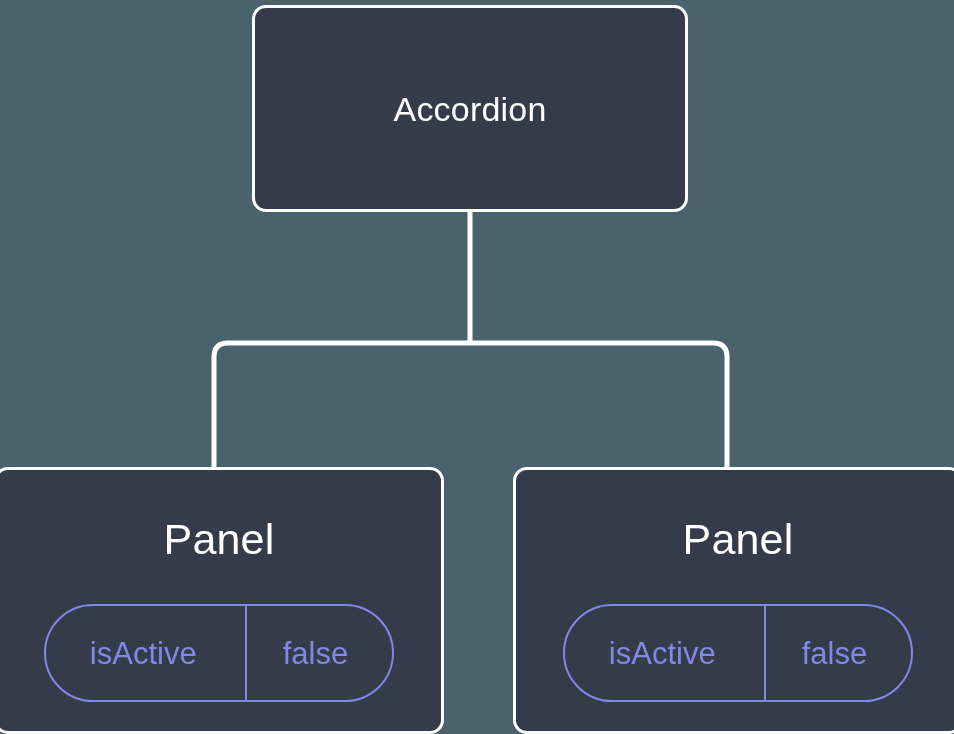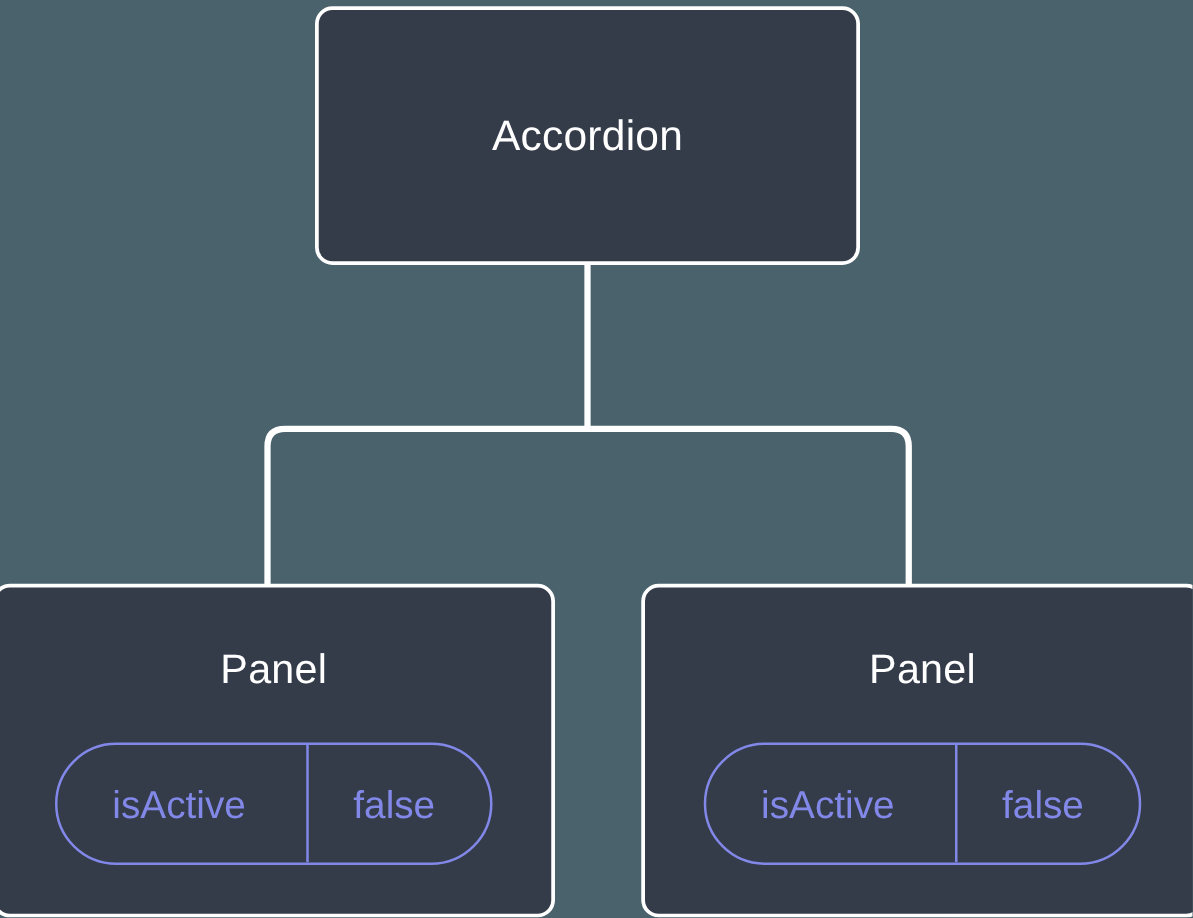--- a/index.html
+++ b/index.html
@@ -65,21 +65,21 @@
   .node-leaf-right {
     left: 513px;
     top: 467px;
     width: 450px;
     height: 267px;
     padding-top: 48px;
   }
 
   .node-title {
     color: #ffffff;
-    font-size: 33px;
+    font-size: 43px;
     font-weight: 400;
     letter-spacing: 0.2px;
     line-height: 1;
     text-align: center;
   }
 
   .node-root .node-title {
     font-size: 34px;
   }
 

